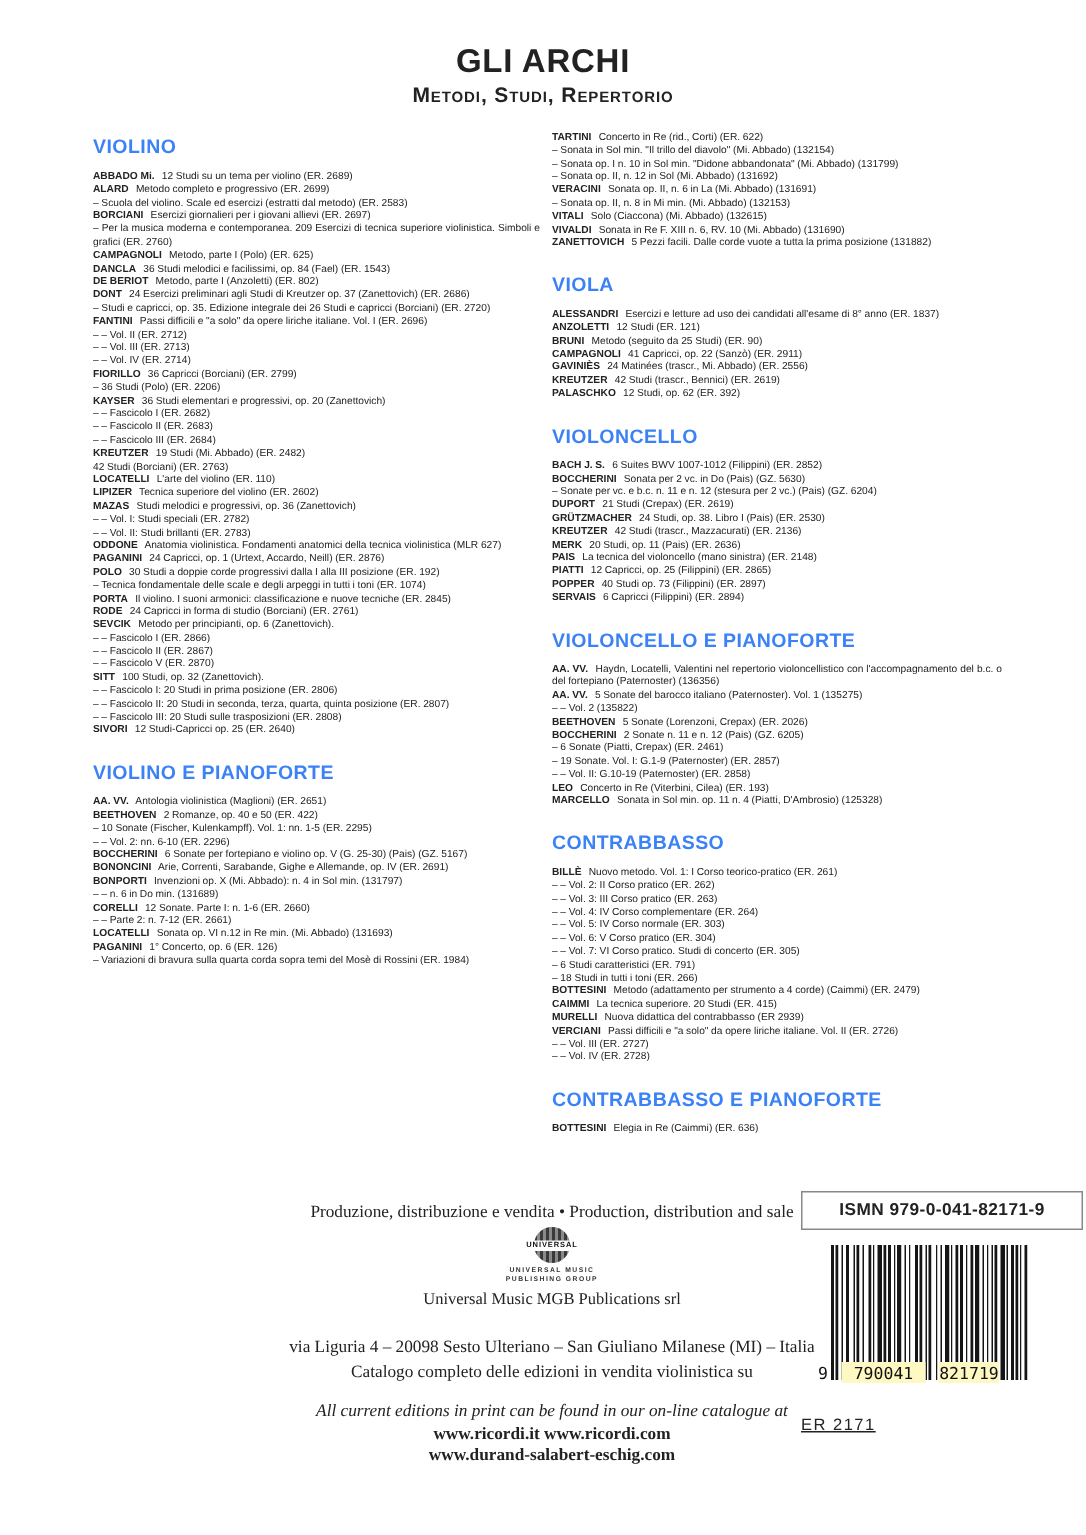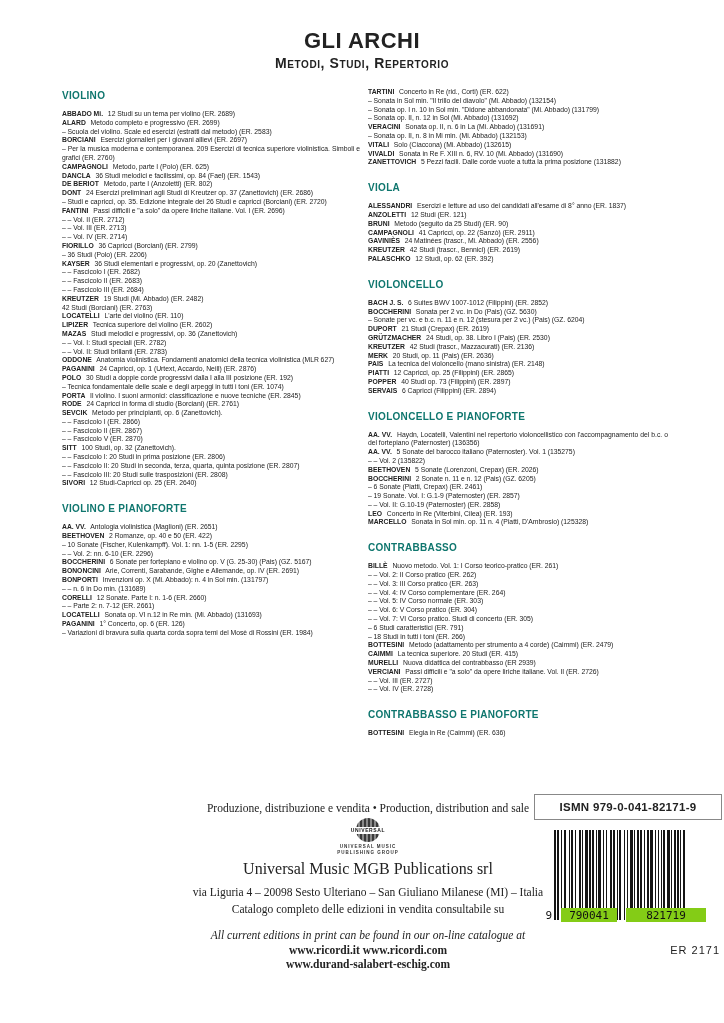--- a/index.html
+++ b/index.html
@@ -13,21 +13,21 @@
   }
   .page-subtitle{
     position:absolute;top:55px;left:0;width:724px;text-align:center;
     font-size:14px;font-weight:bold;font-variant:small-caps;letter-spacing:.6px;color:#222;
   }
   .col{position:absolute;top:88px;}
   .col-left{left:62px;width:298px;}
   .col-right{left:368px;width:300px;}
   .section{margin:0;}
   .sec-header{
-    font-size:10px;font-weight:bold;letter-spacing:.3px;color:#0f766e;
+    font-size:13px;font-weight:bold;letter-spacing:.3px;color:#3b82f6;
     margin:15px 0 9px 0;
   }
   .section:first-child .sec-header{margin-top:2px;}
   .entry{
     font-size:6.8px;line-height:8.8px;text-align:justify;color:#222;
     word-spacing:-0.1px;
   }
   .entry b{margin-right:3px;}
   
   .footer{
@@ -43,44 +43,44 @@
   }
   .logo-banner{
     position:absolute;left:-8px;top:9px;width:40px;height:7px;background:#fff;
     font-family:"Liberation Sans",sans-serif;font-size:5px;font-weight:bold;
     letter-spacing:.6px;text-align:center;line-height:7px;color:#111;
   }
   .logo-sub{
     font-family:"Liberation Sans",sans-serif;font-size:4.5px;font-weight:bold;
     letter-spacing:1px;line-height:5.5px;color:#333;text-align:center;
   }
-  .f-company{font-size:16px;margin-top:5px;}
-  .f-address{font-size:11.5px;margin-top:8px;}
+  .f-company{font-size:11px;margin-top:5px;}
+  .f-address{font-size:11.5px;margin-top:20px;}
   .f-note-it{font-size:11.5px;margin-top:5px;}
   .f-note-en{font-size:11.5px;font-style:italic;margin-top:14px;}
   .f-urls{font-size:11.5px;font-weight:bold;margin-top:3px;}
   .f-urls span{margin:0 0;}
   .f-url3{font-size:11.5px;font-weight:bold;margin-top:2px;}
   
   .ismn-box{
     position:absolute;left:534px;top:794px;width:186px;height:24px;
     border:1px solid #888;display:flex;align-items:center;justify-content:center;
     font-size:11.5px;font-weight:bold;letter-spacing:.3px;color:#222;
   }
   .bc-wrap{position:absolute;top:830px;left:540px;width:164px;height:98px;}
   .bc-bars{position:absolute;left:14px;top:0;width:138px;height:90px;display:flex;}
   .bc-bars span{height:100%;flex:none;}
-  .bc-num{position:absolute;top:78px;height:14px;background:#84cc16;
+  .bc-num{position:absolute;top:78px;height:14px;background:#fef9c3;
     font-family:"DejaVu Sans Mono",monospace;font-size:11px;color:#111;
     display:flex;align-items:flex-end;justify-content:center;}
   .bc-first{left:0;width:12px;background:transparent;justify-content:flex-end;}
   .bc-left{left:21px;width:56px;}
-  .bc-right{left:86px;width:80px;}
-  .plate{position:absolute;left:534px;top:944px;width:186px;text-align:right;
-    font-size:11px;letter-spacing:1px;color:#222;}
+  .bc-right{left:86px;width:40px;}
+  .plate{position:absolute;left:534px;top:944px;width:186px;text-align:left;
+    font-size:11px;letter-spacing:1px;color:#222;text-decoration:underline;}
 </style>
 </head>
 <body>
 
 <div class="page-title">GLI ARCHI</div>
 <div class="page-subtitle">Metodi, Studi, Repertorio</div>
 
 <div class="col col-left">
     <div class="section">
       <div class="sec-header">VIOLINO</div>
@@ -221,21 +221,21 @@
   <div class="f-dist">Produzione, distribuzione e vendita • Production, distribution and sale</div>
   <div class="logo">
     <div class="logo-globe">
       <div class="logo-banner">UNIVERSAL</div>
     </div>
     <div class="logo-sub">UNIVERSAL MUSIC</div>
     <div class="logo-sub">PUBLISHING GROUP</div>
   </div>
   <div class="f-company">Universal Music MGB Publications srl</div>
   <div class="f-address">via Liguria 4 – 20098 Sesto Ulteriano – San Giuliano Milanese (MI) – Italia</div>
-  <div class="f-note-it">Catalogo completo delle edizioni in vendita consultabile su</div>
+  <div class="f-note-it">Catalogo completo delle edizioni in vendita violinistica su</div>
   <div class="f-note-en">All current editions in print can be found in our on-line catalogue at</div>
   <div class="f-urls">
     <span>www.ricordi.it</span>
     <span>www.ricordi.com</span>
   </div>
   <div class="f-url3">www.durand-salabert-eschig.com</div>
 </div>
 
 <div class="ismn-box">ISMN 979-0-041-82171-9</div>
 

